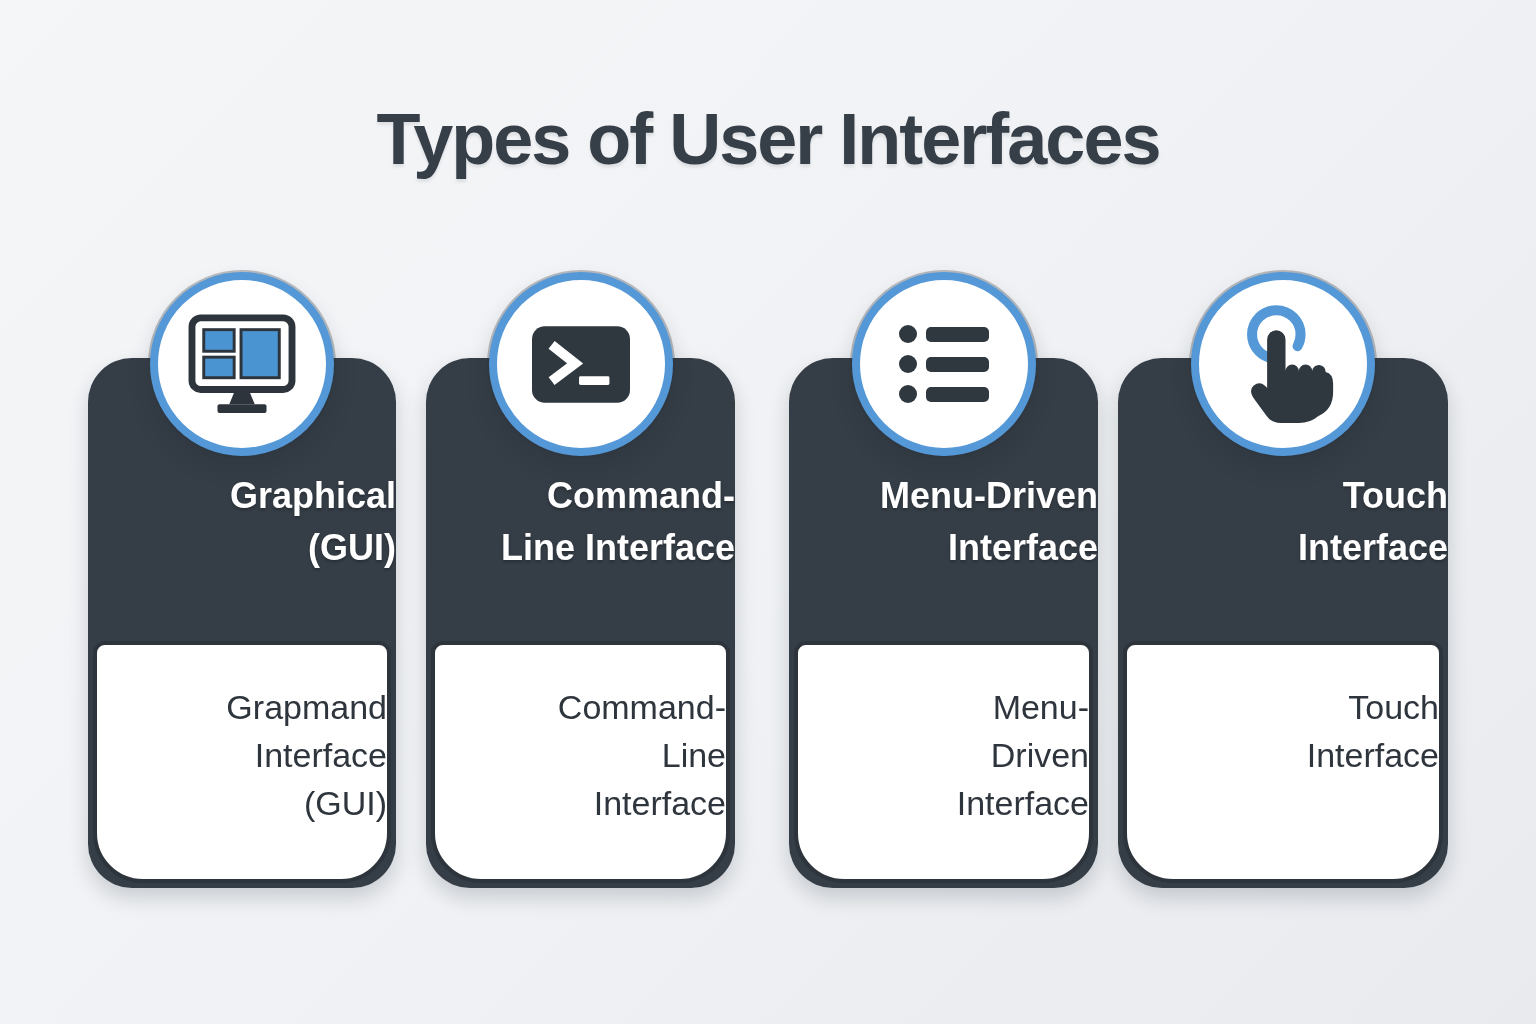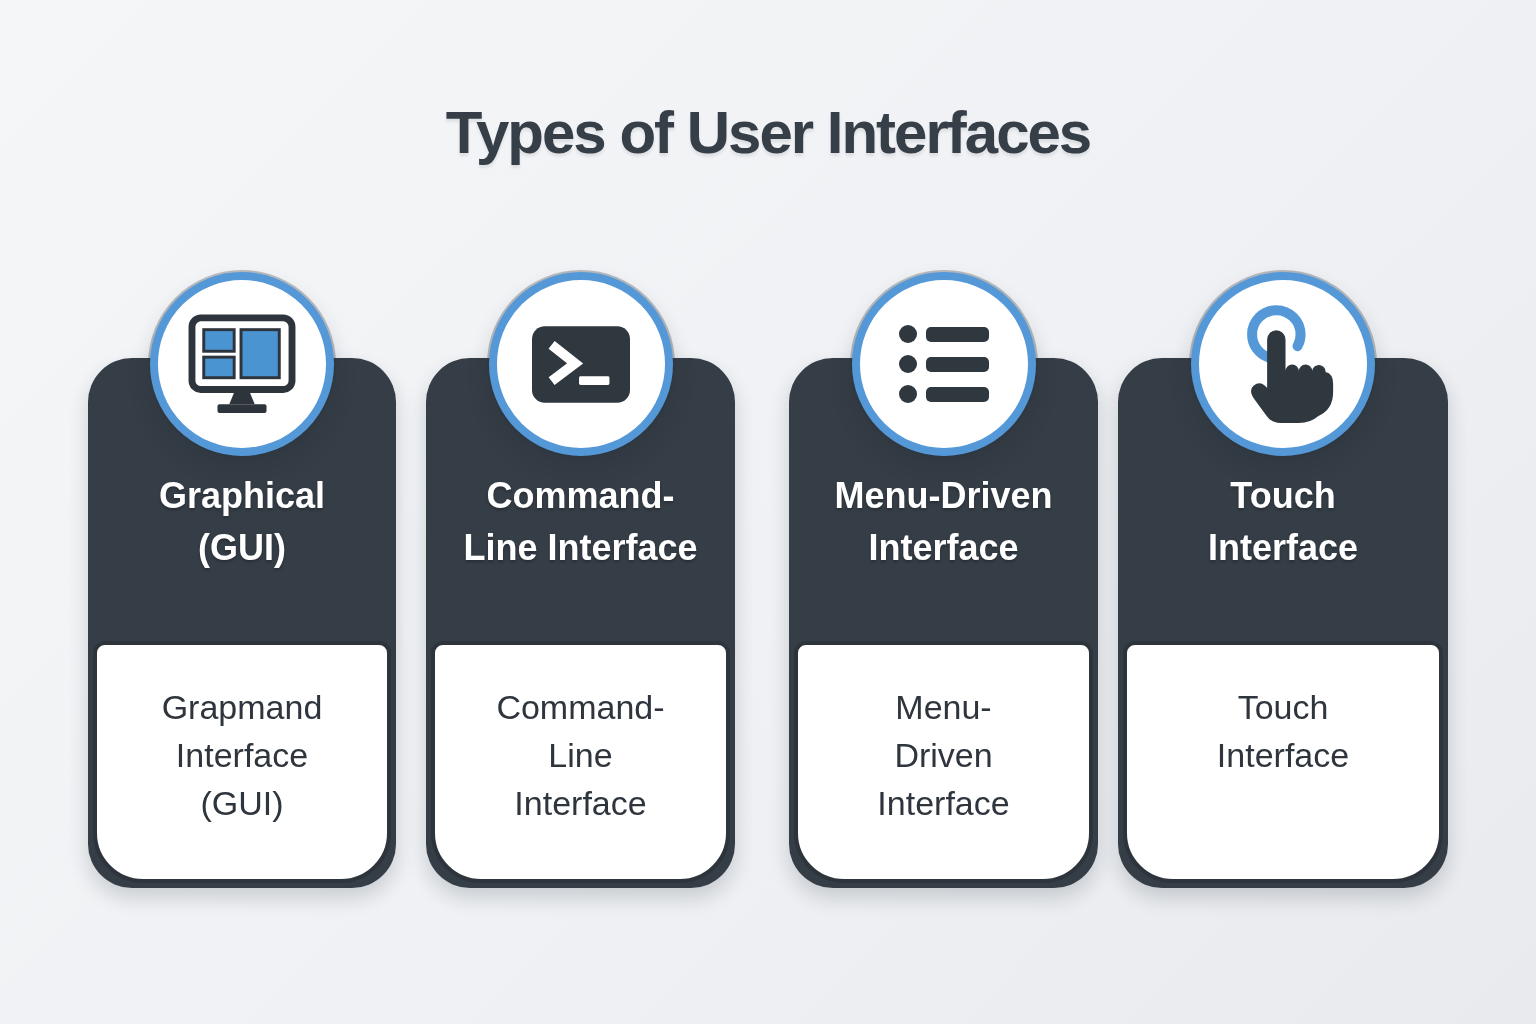--- a/index.html
+++ b/index.html
@@ -10,21 +10,21 @@
   }
   .stage {
     position: relative;
     width: 1536px; height: 1024px;
     background: linear-gradient(135deg, #f5f6f8 0%, #eff1f4 55%, #e8eaee 100%);
   }
   .main-title {
     position: absolute;
     top: 98px; left: 0; width: 100%;
     text-align: center;
-    font-size: 60px;
+    font-size: 72px;
     font-weight: 700;
     letter-spacing: -2px;
     color: #363e47;
     text-shadow: 0 3px 3px rgba(40,48,56,0.10);
   }
   .card {
     position: absolute;
     top: 358px;
     height: 530px;
     background: #353d46;
@@ -49,35 +49,37 @@
     position: absolute;
     top: 112px; left: 0; width: 100%;
     text-align: center;
   }
   .header-line {
     color: #ffffff;
     font-size: 36px;
     font-weight: 700;
     line-height: 52px;
     text-shadow: 0 2px 3px rgba(0,0,0,0.25);
+    text-align: right;
   }
   .card-body {
     position: absolute;
     top: 283px; left: 5px; right: 5px; bottom: 5px;
     background: #ffffff;
     border: 4px solid #2d343c;
     border-radius: 12px 12px 50px 50px;
     padding-top: 38px;
     text-align: center;
   }
   .body-line {
     color: #2e353d;
     font-size: 34px;
     font-weight: 500;
     line-height: 48px;
+    text-align: right;
   }
   
   .card-1 { left: 88px;   width: 308px; }
   .card-2 { left: 426px;  width: 309px; }
   .card-3 { left: 776px;  width: 309px; margin-left: 13px; }
   .card-4 { left: 1118px; width: 330px; }
 </style>
 </head>
 <body>
 

